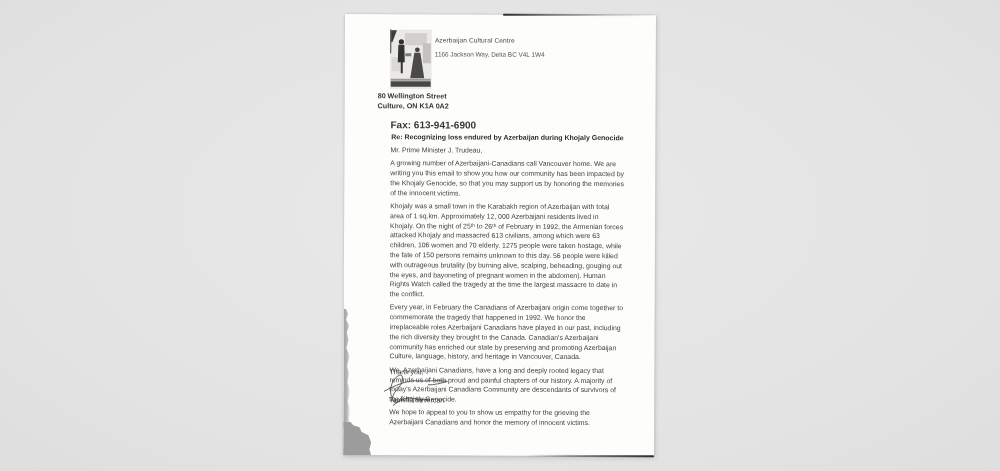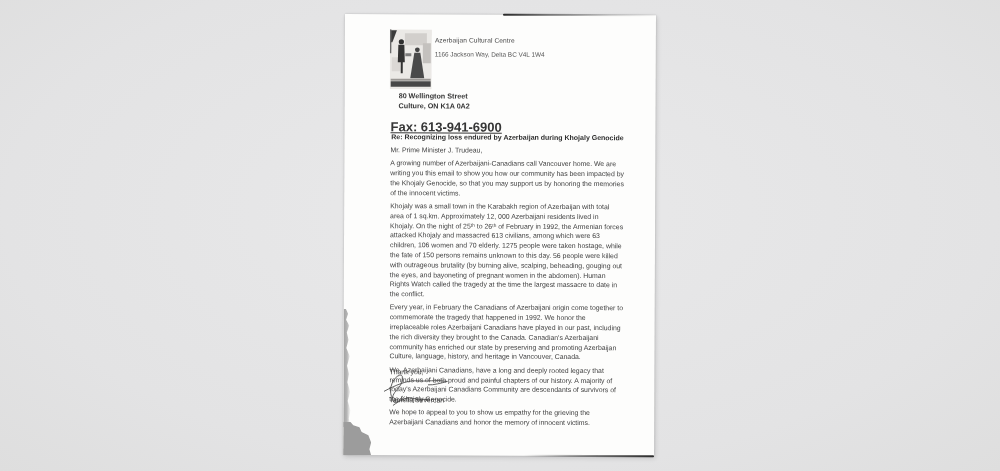--- a/index.html
+++ b/index.html
@@ -54,26 +54,26 @@
     position: absolute; left: 90px; top: 22px;
     font-size: 6.6px; color: #4a4a4a; letter-spacing: 0.1px;
   }
   .org-address {
     position: absolute; left: 90px; top: 36px;
     font-size: 6.4px; color: #555;
   }
 
   
   .recipient {
-    position: absolute; left: 54px; top: 77px;
+    position: absolute; left: 33px; top: 77px;
     font-size: 7.2px; font-weight: bold; color: #363636; line-height: 10px;
   }
   .fax-line {
     position: absolute; left: 46px; top: 105px;
-    font-size: 13px; font-weight: bold; color: #363636; text-decoration: underline;
+    font-size: 10px; font-weight: bold; color: #363636;
   }
 
   
   .subject {
     position: absolute; left: 46px; top: 119px; width: 234px;
     text-align: center; font-size: 7px; font-weight: bold; color: #2d2d2d;
   }
   .body-text {
     position: absolute; left: 46px; top: 131px; width: 234px;
     font-size: 6.9px; line-height: 9.8px; color: #3f3f3f;

